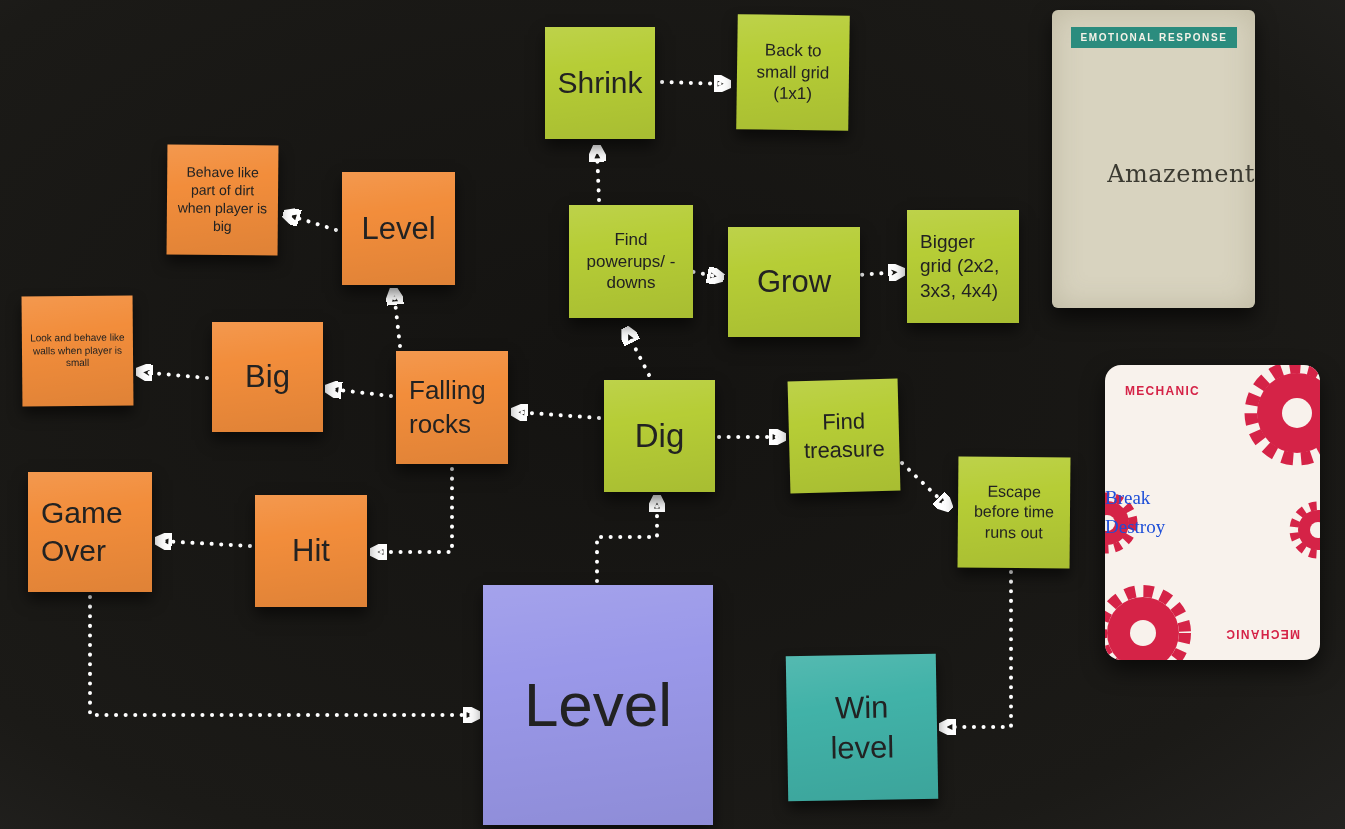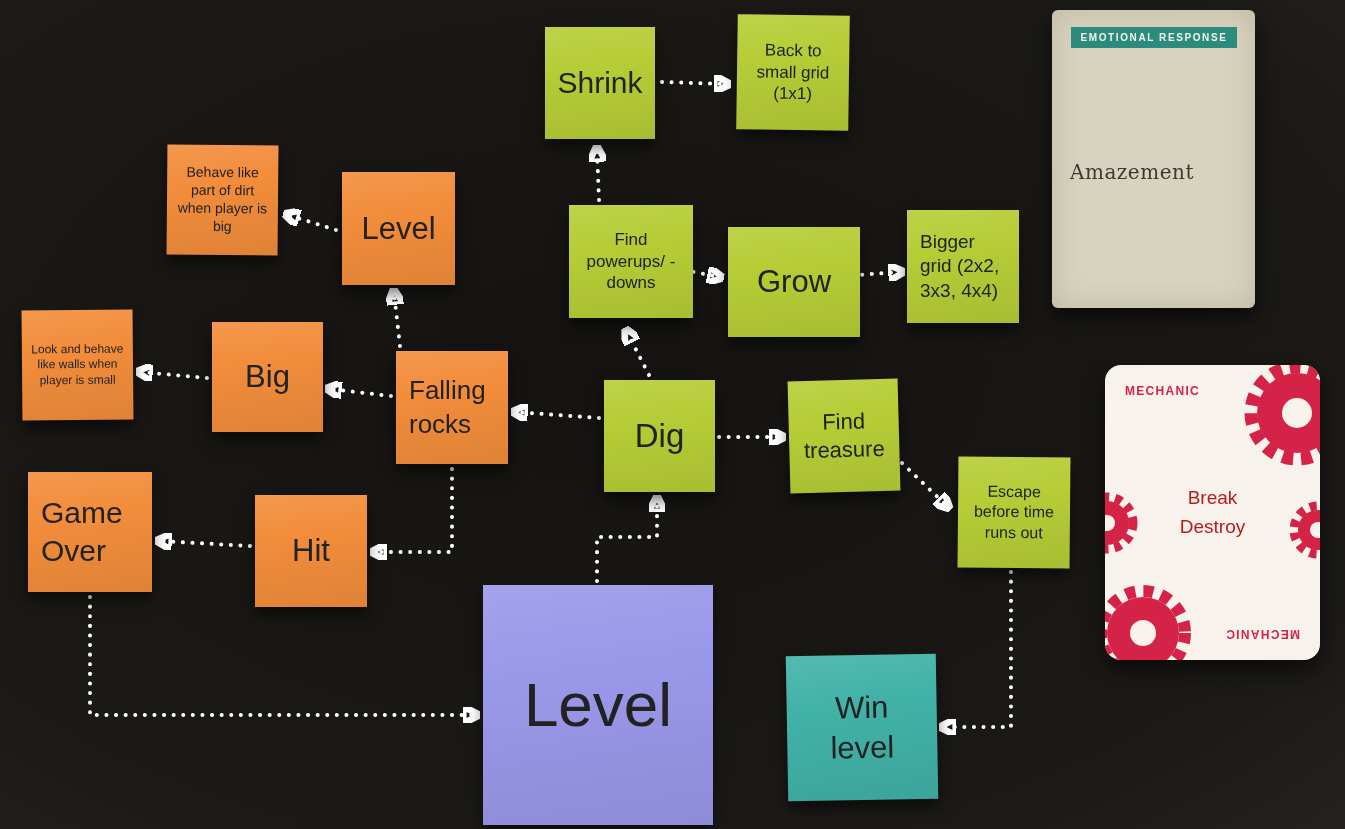--- a/index.html
+++ b/index.html
@@ -35,39 +35,39 @@
     box-shadow:0 10px 20px rgba(0,0,0,.6), inset 0 0 30px rgba(120,110,80,.25);
   }
   .er-header {
     position:absolute; left:19px; right:18px; top:17px; height:21px;
     background:var(--emotional-header-bg,#2b8c7e); display:flex; align-items:center; justify-content:center;
   }
   .er-header span {
     color:#f4f2e8; font-size:10px; font-weight:bold; letter-spacing:1.6px;
   }
   .er-title {
-    position:absolute; left:18px; right:0; top:150px; text-align:left;
-    font-family:"DejaVu Serif", serif; font-size:20px; color:#3b3a31; letter-spacing:.5px;
+    position:absolute; left:4px; right:0; top:150px; text-align:right;
+    font-family:"DejaVu Serif", serif; font-size:24px; color:#3b3a31; letter-spacing:.5px;
   }
   
   .card-mechanic {
     position:absolute; left:1105px; top:365px; width:215px; height:295px;
     background:var(--mechanic-card-bg,#f8f2ec); border-radius:16px; overflow:hidden;
     box-shadow:0 10px 22px rgba(0,0,0,.6);
   }
   .gears { position:absolute; left:0; top:0; width:100%; height:100%; }
   .mc-cat {
     position:absolute; color:var(--mechanic-accent,#d52347);
     font-size:12px; font-weight:bold; letter-spacing:1.3px;
   }
   .mc-cat.top { left:20px; top:19px; }
   .mc-cat.bottom { right:20px; bottom:19px; transform:rotate(180deg); }
   .mc-title {
-    position:absolute; left:0; right:0; top:118px; text-align:center;
-    font-family:Liberation Sans, sans-serif; font-size:19px; color:#b91c1c; line-height:1.55;
+    position:absolute; left:0; right:0; top:118px; text-align:left;
+    font-family:Liberation Serif, serif; font-size:19px; color:#1d4ed8; line-height:1.55;
   }
   .mc-title span { display:block; }
 </style>
 </head>
 <body>
 
 <div class="board">
 
   <svg class="connectors" viewBox="0 0 1345 829">
     <defs>
@@ -115,21 +115,21 @@
   </div>
 
   <div class="note green" style="left:728px;top:227px;width:132px;height:110px;font-size:31px">
     <div class="label">Grow</div>
   </div>
 
   <div class="note green align-left" style="left:907px;top:210px;width:112px;height:113px;font-size:19px">
     <div class="label">Bigger grid (2x2, 3x3, 4x4)</div>
   </div>
 
-  <div class="note orange" style="left:22px;top:310px;width:111px;height:110px;font-size:12px;transform:rotate(-.5deg)">
+  <div class="note orange" style="left:22px;top:296px;width:111px;height:110px;font-size:10px;transform:rotate(-.5deg)">
     <div class="label">Look and behave like walls when player is small</div>
   </div>
 
   <div class="note orange" style="left:212px;top:322px;width:111px;height:110px;font-size:31px">
     <div class="label">Big</div>
   </div>
 
   <div class="note orange align-left" style="left:396px;top:351px;width:112px;height:113px;font-size:26px">
     <div class="label">Falling rocks</div>
   </div>

